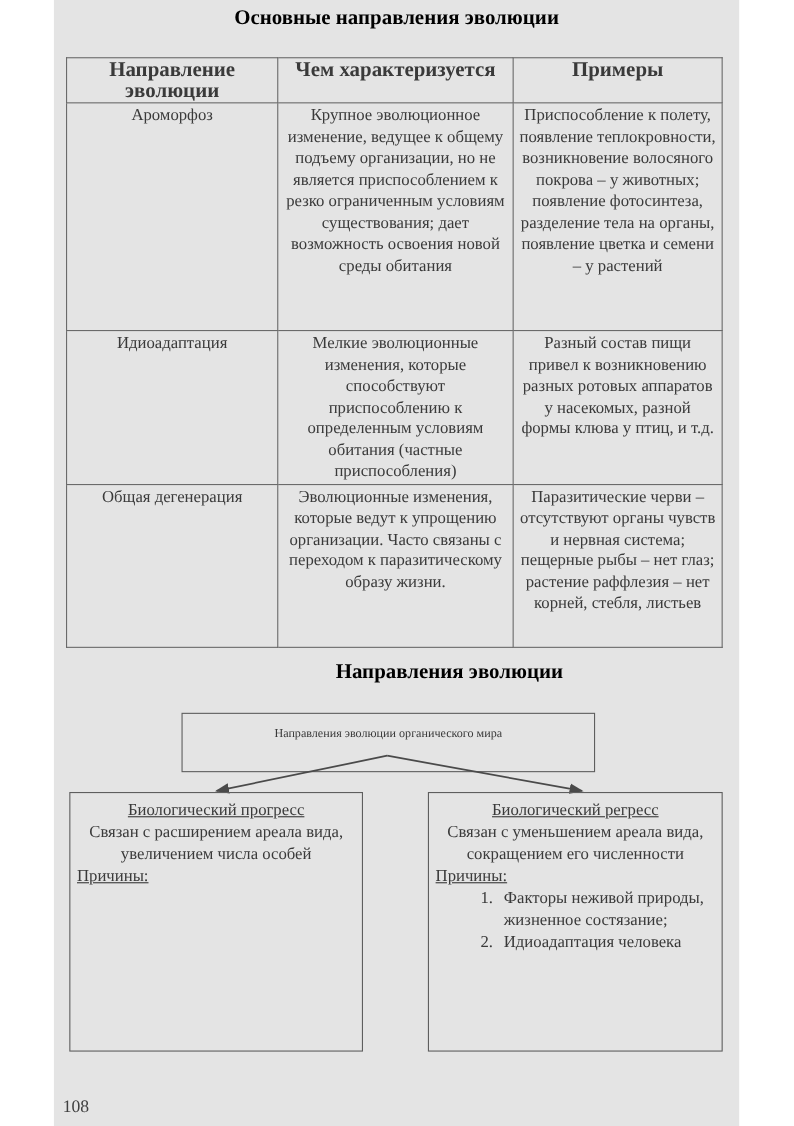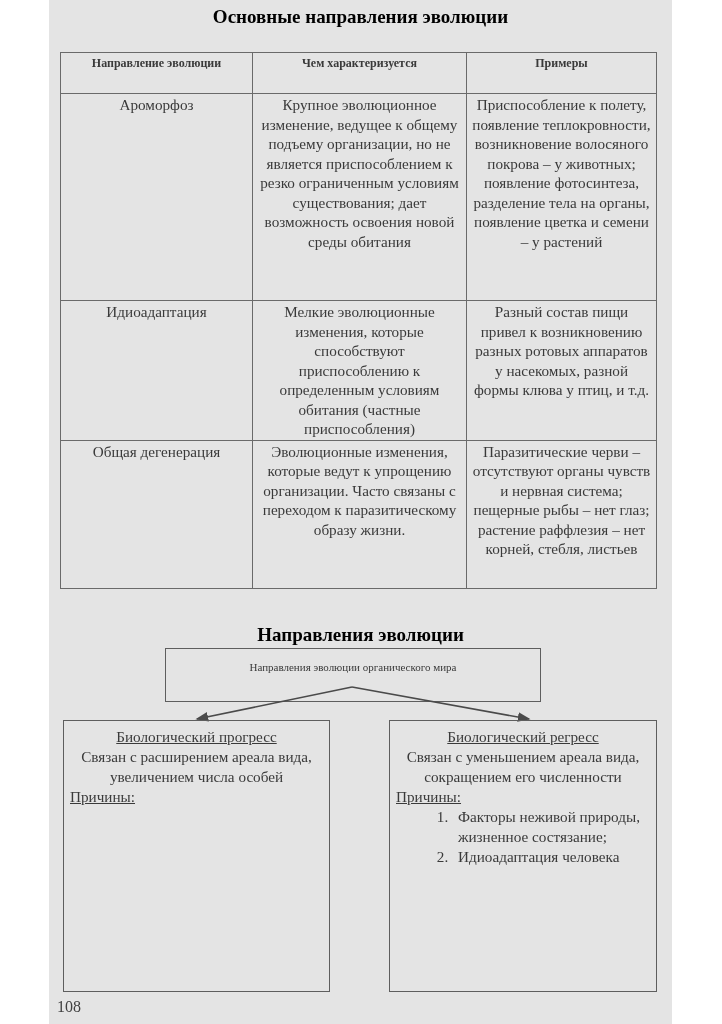--- a/index.html
+++ b/index.html
@@ -9,48 +9,48 @@
   }
   .page {
     position: absolute; left: 49px; top: 0; width: 623px; height: 1024px;
     background: #e4e4e4;
   }
   .title {
     position: absolute; left: 0; width: 623px; text-align: center;
     font-weight: bold; font-size: 19px; color: #000000;
   }
   .title.t1 { top: 6px; }
-  .title.t2 { top: 624px; }
+  .title.t2 { top: 600px; padding-left: 48px; }
   table.evo {
     position: absolute; left: 11px; top: 52px; width: 596px; height: 525px;
     border-collapse: collapse; table-layout: fixed;
     font-size: 15.2px; line-height: 19.5px;
   }
   table.evo th, table.evo td {
     border: 1.5px solid #6a6a6a; vertical-align: top; text-align: center;
     padding: 1px 5px 1px 5px;
   }
-  table.evo th { font-weight: bold; font-size: 12px; line-height: 19px; padding-top: 1px; }
+  table.evo th { font-weight: bold; font-size: 19px; line-height: 19px; padding-top: 1px; }
   table.evo col.c1 { width: 192px; }
   table.evo col.c2 { width: 214px; }
   table.evo col.c3 { width: 190px; }
   table.evo tr.h { height: 41px; }
   table.evo tr.r1 { height: 207px; }
   table.evo tr.r2 { height: 129px; }
   table.evo tr.r3 { height: 148px; }
   td.c2 { text-align: left; }
   td.c2.centered { text-align: center; }
   .box {
     position: absolute; border: 1.5px solid #5e5e5e; box-sizing: border-box;
   }
   .topbox {
     left: 116px; top: 648px; width: 376px; height: 54px;
     text-align: center; font-size: 11px; line-height: 36px;
   }
-  .branch { top: 720px; height: 272px; font-size: 15.2px; line-height: 20px; padding: 6px 6px; }
+  .branch { top: 720px; height: 236px; font-size: 15.2px; line-height: 20px; padding: 6px 6px; }
   .branch.left { left: 14px; width: 267px; }
   .branch.right { left: 340px; width: 268px; }
   .branch .bt { text-align: center; text-decoration: underline; }
   .branch .bd { text-align: center; }
   .branch .rl { text-decoration: underline; margin-top: 0; }
   .branch ol { margin: 0; padding-left: 48px; }
   .branch.right ol { padding-left: 56px; }
   .branch ol li { padding-left: 6px; }
   svg.arrows { position: absolute; left: 0; top: 0; width: 623px; height: 1024px; pointer-events: none; }
   .pnum { position: absolute; left: 8px; top: 998px; font-size: 16px; color: #404040; }

